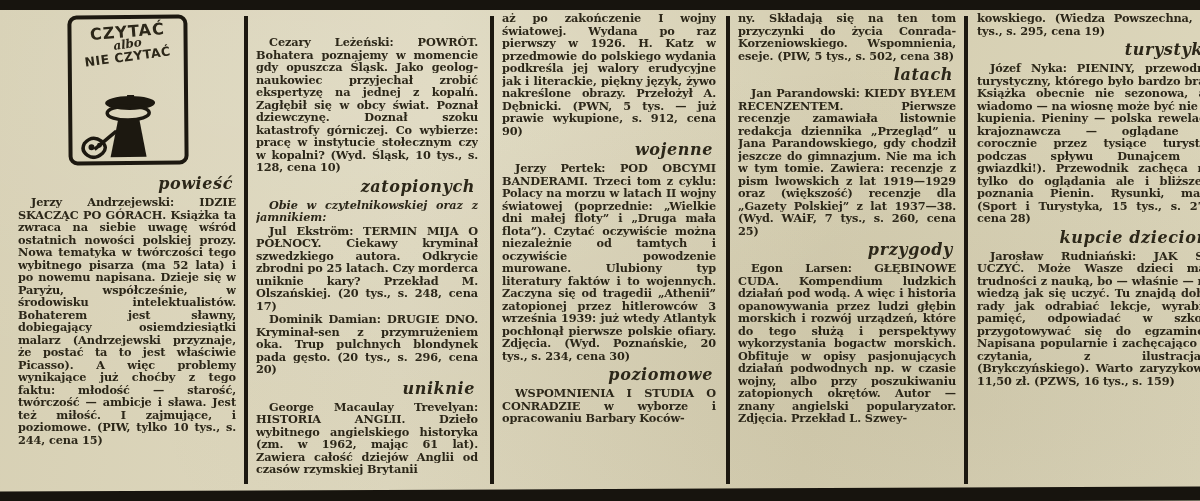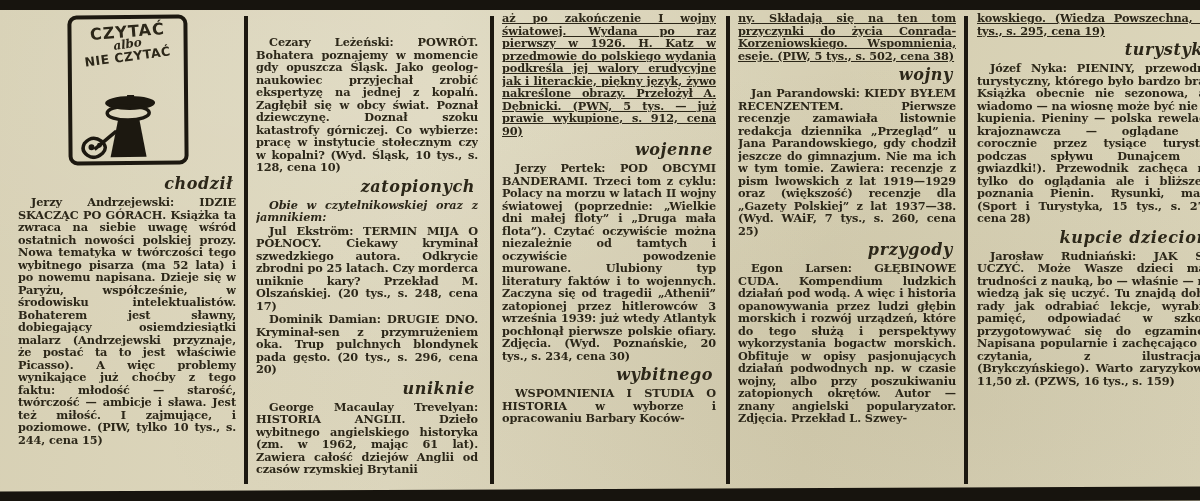--- a/index.html
+++ b/index.html
@@ -22,21 +22,21 @@
     text-align:justify;font-size:11.3px;line-height:12.5px;font-weight:700;
     letter-spacing:-0.1px;
   }
   .c1{left:18px;width:218px;}
   .c2{left:256px;width:222px;margin-top:24px;}
   .c3{left:502px;width:214px;}
   .c4{left:738px;width:218px;}
   .c5{left:977px;width:240px;}
 
   .col p{margin:0 0 1px 0;text-indent:13px;}
-  .col p.cont{text-indent:0;text-decoration:underline;}
+  .col p.cont{text-indent:0;}
   .col p.note{font-style:italic;}
 
   .heading{
     font-style:italic;font-weight:700;text-align:right;
     font-size:16px;line-height:19px;margin:3px 3px 3px 0;
     letter-spacing:0.6px;
   }
 
   
   .logo{
@@ -69,45 +69,45 @@
         <ellipse cx="52" cy="8" rx="25" ry="7" fill="#1c1810"></ellipse>
         <rect x="49" y="0" width="7" height="5" fill="#1c1810"></rect>
         <ellipse cx="50" cy="18" rx="21" ry="7" fill="none" stroke="#1c1810" stroke-width="3.5"></ellipse>
         <path d="M40 24 L61 24 L68 62 L32 62 Z" fill="#1c1810"></path>
         <line x1="38" y1="36" x2="16" y2="54" stroke="#1c1810" stroke-width="3.5"></line>
         <path d="M6 48 q8 -9 17 -2 q7 6 1 12 q-8 7 -15 2 q-7 -5 -3 -12 Z" fill="none" stroke="#1c1810" stroke-width="3.5"></path>
         <circle cx="13" cy="52" r="3" fill="#1c1810"></circle>
         <circle cx="21" cy="50" r="2.4" fill="#1c1810"></circle>
       </svg>
     </div>
-    <div class="heading">chodził</div>
+    <div class="heading">powieść</div>
     <p>Jerzy Andrzejewski: IDZIE SKACZĄC PO GÓRACH. Książka ta zwraca na siebie uwagę wśród ostatnich nowości polskiej prozy. Nowa tematyka w twórczości tego wybitnego pisarza (ma 52 lata) i po nowemu napisana. Dzieje się w Paryżu, współcześnie, w środowisku intelektualistów. Bohaterem jest sławny, dobiegający osiemdziesiątki malarz (Andrzejewski przyznaje, że postać ta to jest właściwie Picasso). A więc problemy wynikające już choćby z tego faktu: młodość — starość, twórczość — ambicje i sława. Jest też miłość. I zajmujące, i poziomowe. (PIW, tylko 10 tys., s. 244, cena 15)</p>
   </div>
 
   <div class="col c2">
     <p>Cezary Leżeński: POWRÓT. Bohatera poznajemy w momencie gdy opuszcza Śląsk. Jako geolog-naukowiec przyjechał zrobić ekspertyzę na jednej z kopalń. Zagłębił się w obcy świat. Poznał dziewczynę. Doznał szoku katastrofy górniczej. Co wybierze: pracę w instytucie stołecznym czy w kopalni? (Wyd. Śląsk, 10 tys., s. 128, cena 10)</p>
     <div class="heading">zatopionych</div>
     <p class="note">Obie w czytelnikowskiej oraz z jamnikiem:</p>
     <p>Jul Ekström: TERMIN MIJA O PÓŁNOCY. Ciekawy kryminał szwedzkiego autora. Odkrycie zbrodni po 25 latach. Czy morderca uniknie kary? Przekład M. Olszańskiej. (20 tys., s. 248, cena 17)</p>
     <p>Dominik Damian: DRUGIE DNO. Kryminał-sen z przymrużeniem oka. Trup pulchnych blondynek pada gęsto. (20 tys., s. 296, cena 20)</p>
     <div class="heading">uniknie</div>
     <p>George Macaulay Trevelyan: HISTORIA ANGLII. Dzieło wybitnego angielskiego historyka (zm. w 1962, mając 61 lat). Zawiera całość dziejów Anglii od czasów rzymskiej Brytanii</p>
   </div>
 
   <div class="col c3">
     <p class="cont">aż po zakończenie I wojny światowej. Wydana po raz pierwszy w 1926. H. Katz w przedmowie do polskiego wydania podkreśla jej walory erudycyjne jak i literackie, piękny język, żywo nakreślone obrazy. Przełożył A. Dębnicki. (PWN, 5 tys. — już prawie wykupione, s. 912, cena 90)</p>
     <div class="heading">wojenne</div>
     <p>Jerzy Pertek: POD OBCYMI BANDERAMI. Trzeci tom z cyklu: Polacy na morzu w latach II wojny światowej (poprzednie: „Wielkie dni małej floty” i „Druga mała flota”). Czytać oczywiście można niezależnie od tamtych i oczywiście powodzenie murowane. Ulubiony typ literatury faktów i to wojennych. Zaczyna się od tragedii „Athenii” zatopionej przez hitlerowców 3 września 1939: już wtedy Atlantyk pochłonął pierwsze polskie ofiary. Zdjęcia. (Wyd. Poznańskie, 20 tys., s. 234, cena 30)</p>
-    <div class="heading">wybitnego</div>
-    <p>WSPOMNIENIA I STUDIA O HISTORIA w wyborze i opracowaniu Barbary Koców-</p>
+    <div class="heading">poziomowe</div>
+    <p>WSPOMNIENIA I STUDIA O CONRADZIE w wyborze i opracowaniu Barbary Koców-</p>
   </div>
 
   <div class="col c4">
     <p class="cont">ny. Składają się na ten tom przyczynki do życia Conrada-Korzeniowskiego. Wspomnienia, eseje. (PIW, 5 tys., s. 502, cena 38)</p>
-    <div class="heading">wojny</div>
+    <div class="heading">latach</div>
     <p>Jan Parandowski: KIEDY BYŁEM RECENZENTEM. Pierwsze recenzje zamawiała listownie redakcja dziennika „Przegląd” u Jana Parandowskiego, gdy chodził jeszcze do gimnazjum. Nie ma ich w tym tomie. Zawiera: recenzje z pism lwowskich z lat 1919—1929 oraz (większość) recenzje dla „Gazety Polskiej” z lat 1937—38. (Wyd. WAiF, 7 tys., s. 260, cena 25)</p>
     <div class="heading">przygody</div>
     <p>Egon Larsen: GŁĘBINOWE CUDA. Kompendium ludzkich działań pod wodą. A więc i historia opanowywania przez ludzi głębin morskich i rozwój urządzeń, które do tego służą i perspektywy wykorzystania bogactw morskich. Obfituje w opisy pasjonujących działań podwodnych np. w czasie wojny, albo przy poszukiwaniu zatopionych okrętów. Autor — znany angielski popularyzator. Zdjęcia. Przekład L. Szwey-</p>
   </div>
 
   <div class="col c5">
     <p class="cont">kowskiego. (Wiedza Powszechna, 10 tys., s. 295, cena 19)</p>
     <div class="heading">turystyka</div>
     <p>Józef Nyka: PIENINY, przewodnik turystyczny, którego było bardzo brak. Książka obecnie nie sezonowa, ale wiadomo — na wiosnę może być nie do kupienia. Pieniny — polska rewelacja krajoznawcza — oglądane są corocznie przez tysiące turystów podczas spływu Dunajcem (3 gwiazdki!). Przewodnik zachęca nie tylko do oglądania ale i bliższego poznania Pienin. Rysunki, mapy. (Sport i Turystyka, 15 tys., s. 276, cena 28)</p>
     <div class="heading">kupcie dzieciom</div>

